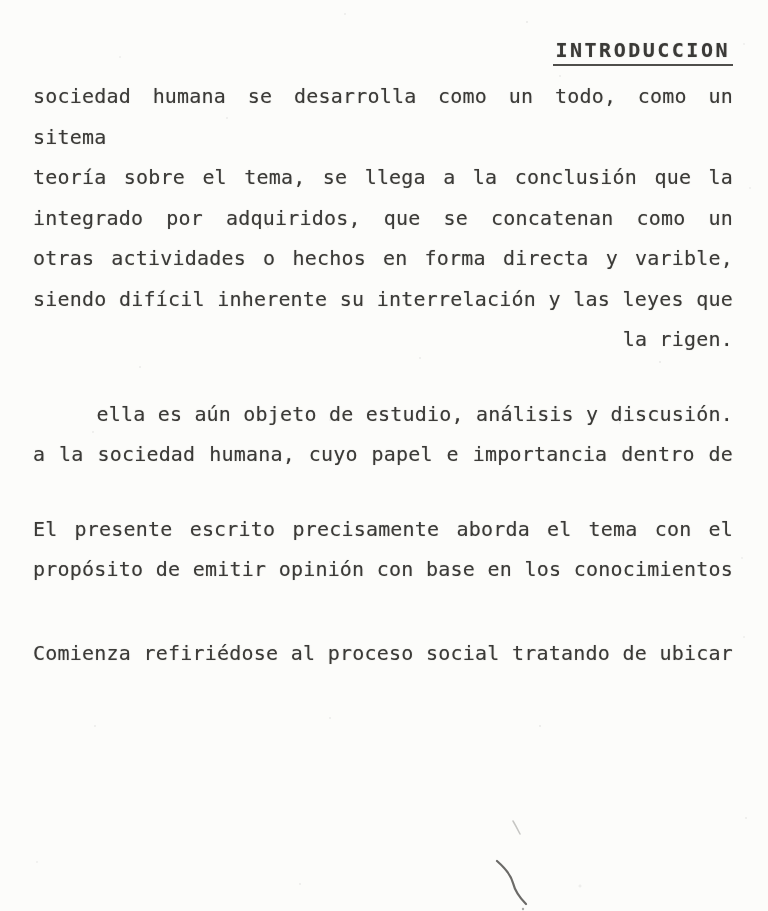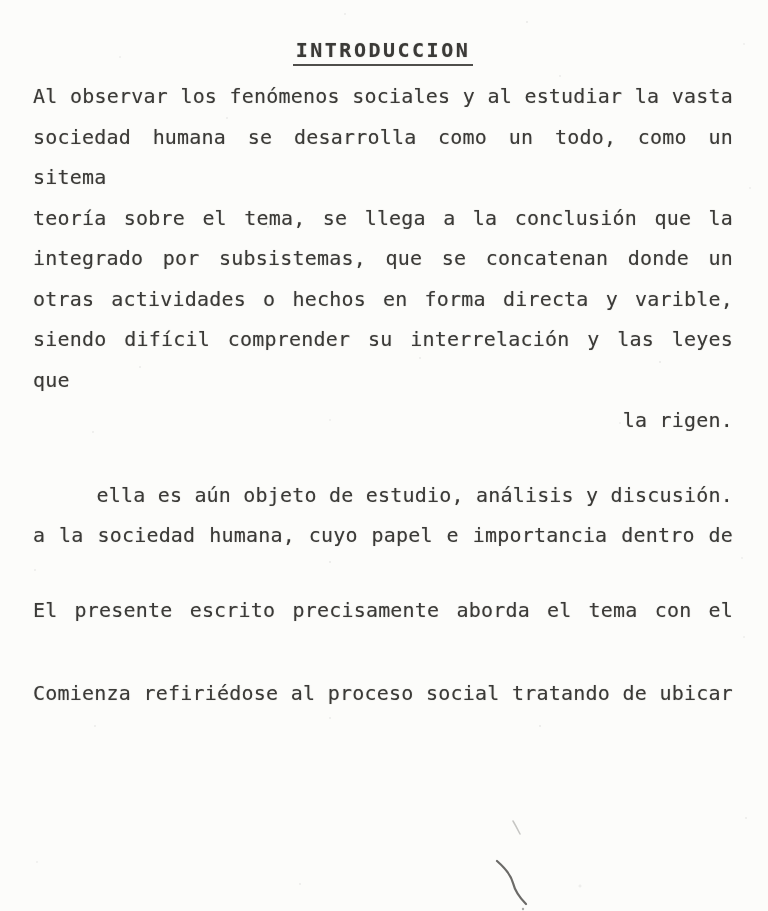--- a/index.html
+++ b/index.html
@@ -44,21 +44,21 @@
     font-family: "DejaVu Sans Mono", "Liberation Mono", monospace;
     color: #3b3a37;
   }
   .content {
     position: absolute;
     left: 33px;
     top: 38px;
     width: 700px;
   }
   .title-row {
-    text-align: center;
+    text-align: right;
     height: 24px;
     line-height: 24px;
     margin-bottom: 14px;
   }
   .doc-title {
     display: inline-block;
     font-size: 20px;
     font-weight: bold;
     letter-spacing: 2.5px;
     padding: 0 3px 2px 3px;
@@ -97,36 +97,36 @@
 <body>
 
 <div class="page">
   <div class="content">
 
     <div class="title-row">
       <span class="doc-title">INTRODUCCION</span>
     </div>
 
     <div class="para">
-      <div class="line just">Al observar los fenómenos sociales y al estudiar la vasta</div>
       <div class="line just">sociedad humana se desarrolla como un todo, como un sitema</div>
       <div class="line just">teoría sobre el tema, se llega a la conclusión que la</div>
-      <div class="line just">integrado por subsistemas, que se concatenan donde un</div>
+      <div class="line just">integrado por adquiridos, que se concatenan como un</div>
       <div class="line just">otras actividades o hechos en forma directa y varible,</div>
-      <div class="line just">siendo difícil comprender su interrelación y las leyes que</div>
+      <div class="line just">siendo difícil inherente su interrelación y las leyes que</div>
       <div class="line">la rigen.</div>
     </div>
 
     <div class="para">
       <div class="line">ella es aún objeto de estudio, análisis y discusión.</div>
       <div class="line just">a la sociedad humana, cuyo papel e importancia dentro de</div>
     </div>
 
     <div class="para gap-lg">
       <div class="line just">El presente escrito precisamente aborda el tema con el</div>
+      <div class="line just">propósito de emitir opinión con base en los conocimientos</div>
     </div>
 
     <div class="para">
       <div class="line just">Comienza refiriédose al proceso social tratando de ubicar</div>
 
     </div>
 
   </div>
 
   <svg class="pen-stroke" viewBox="0 0 54 100" xmlns="http://www.w3.org/2000/svg">

